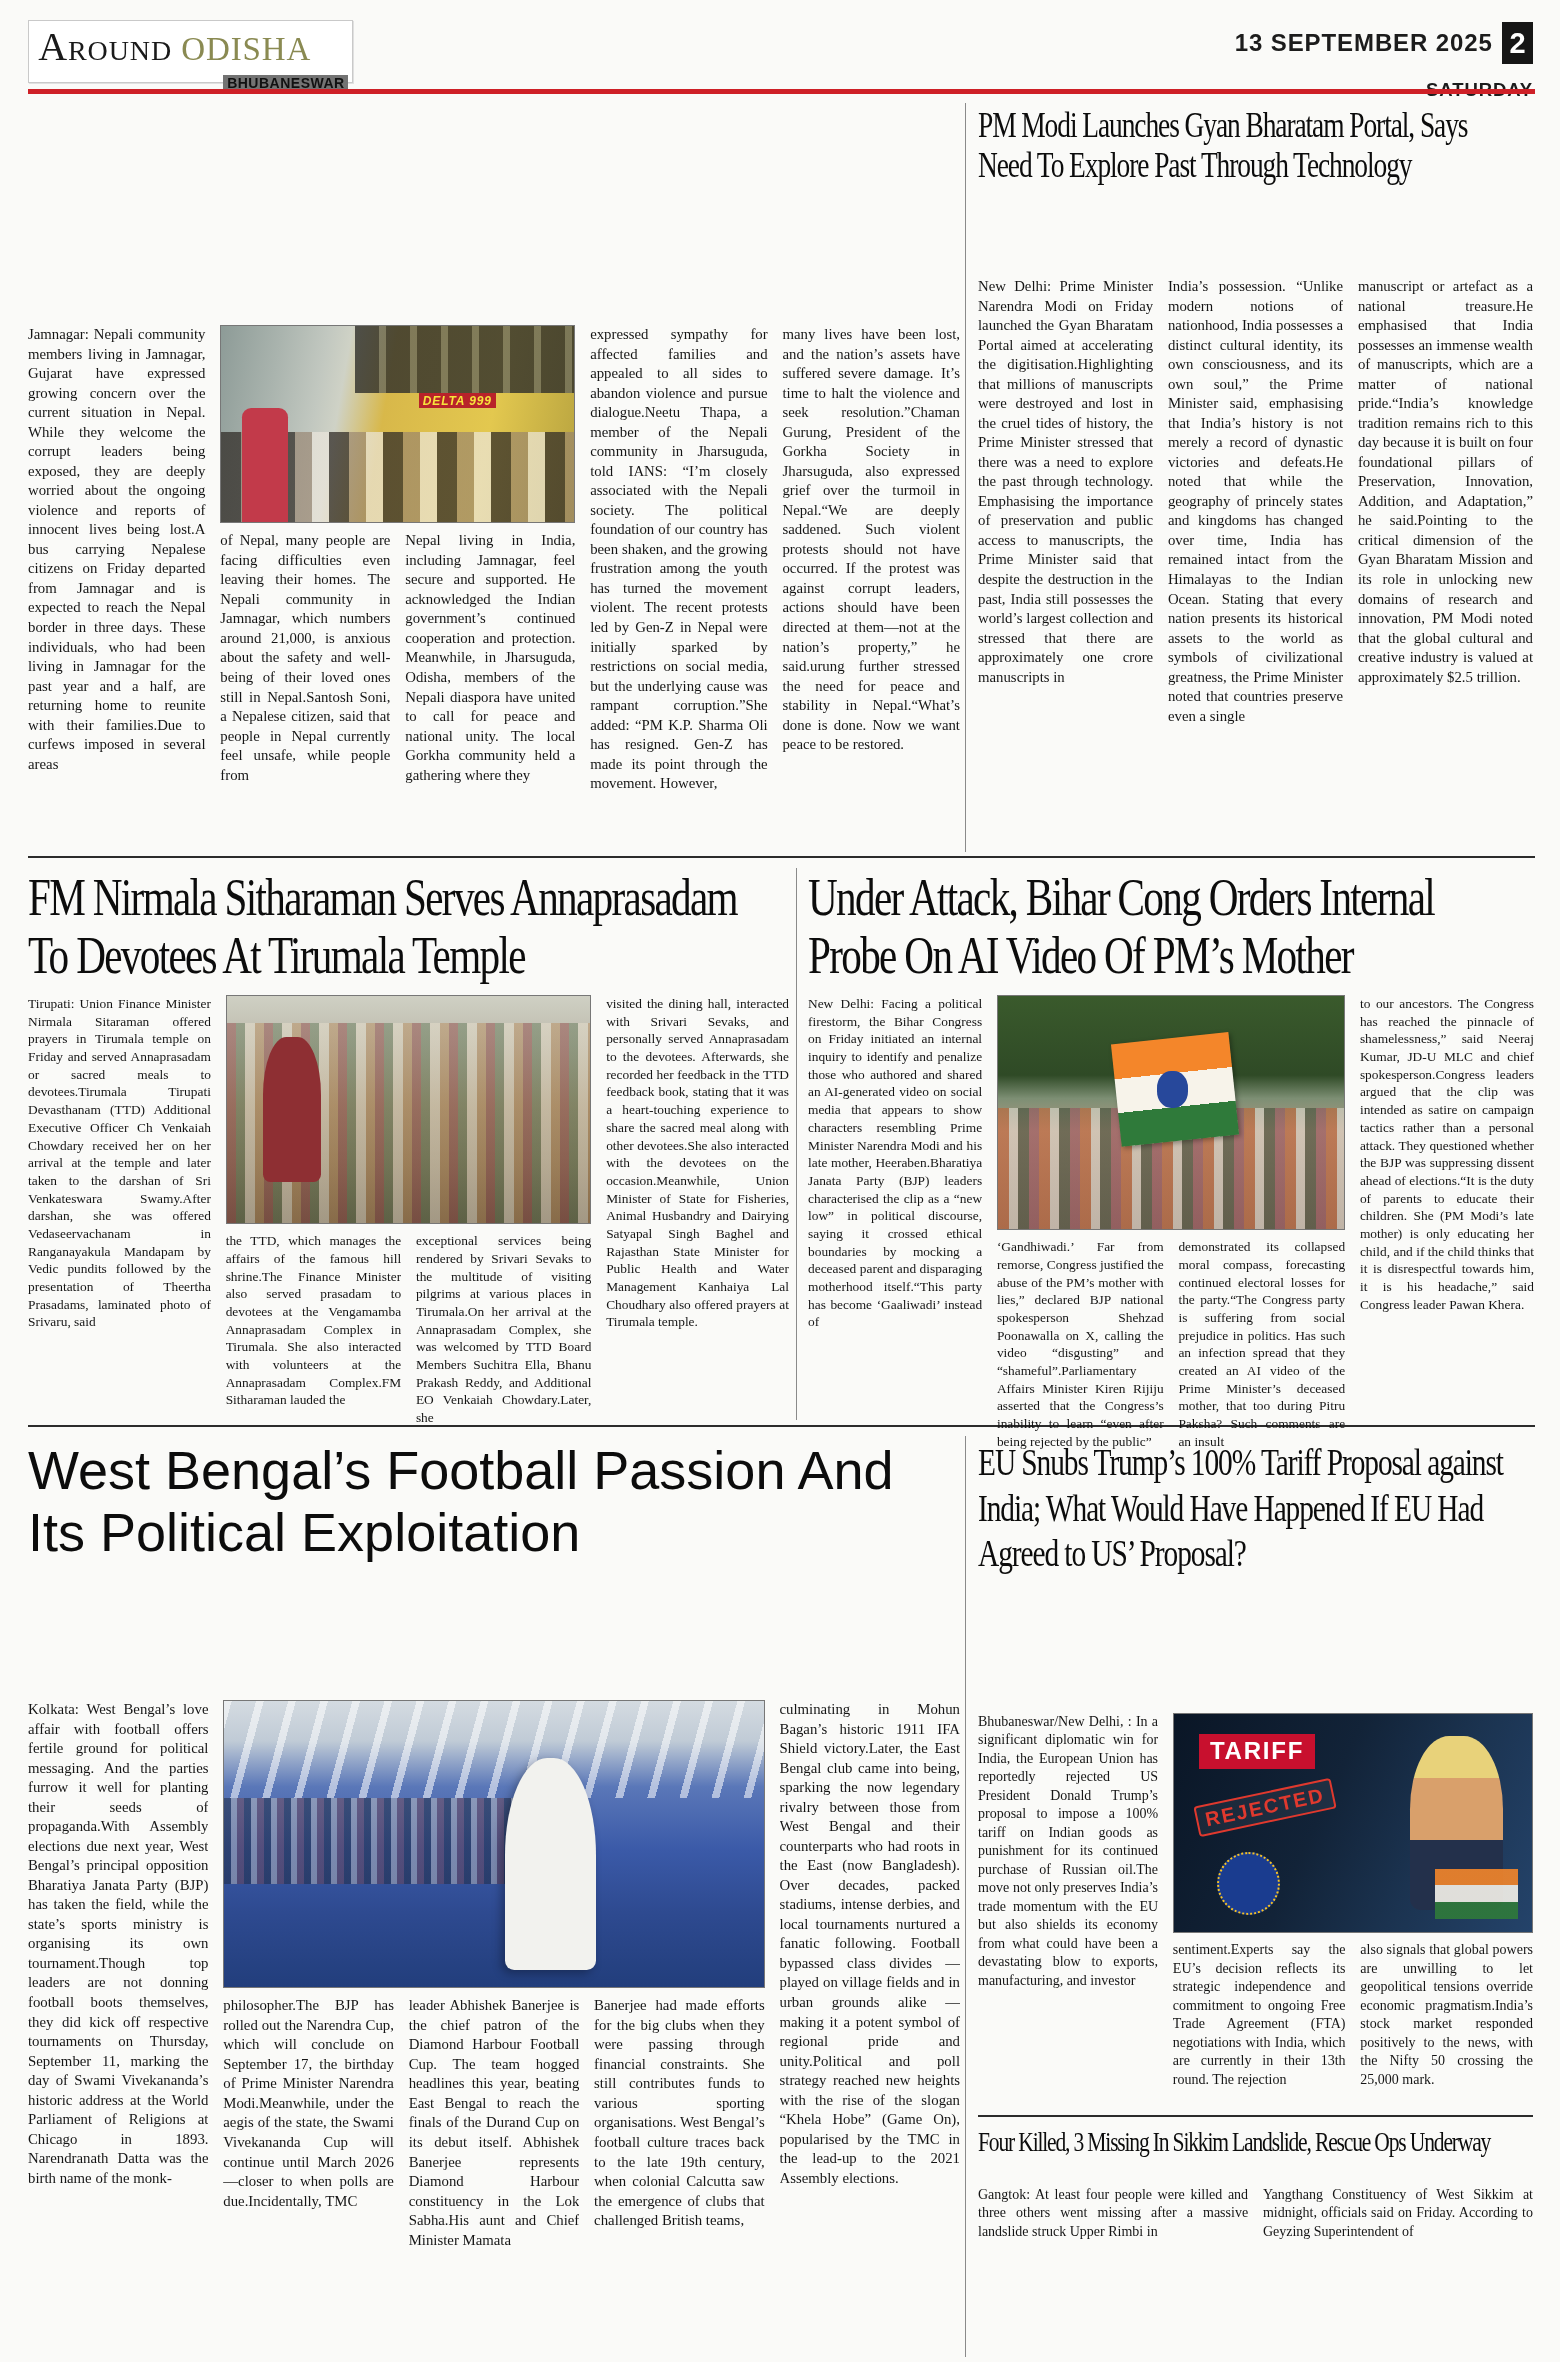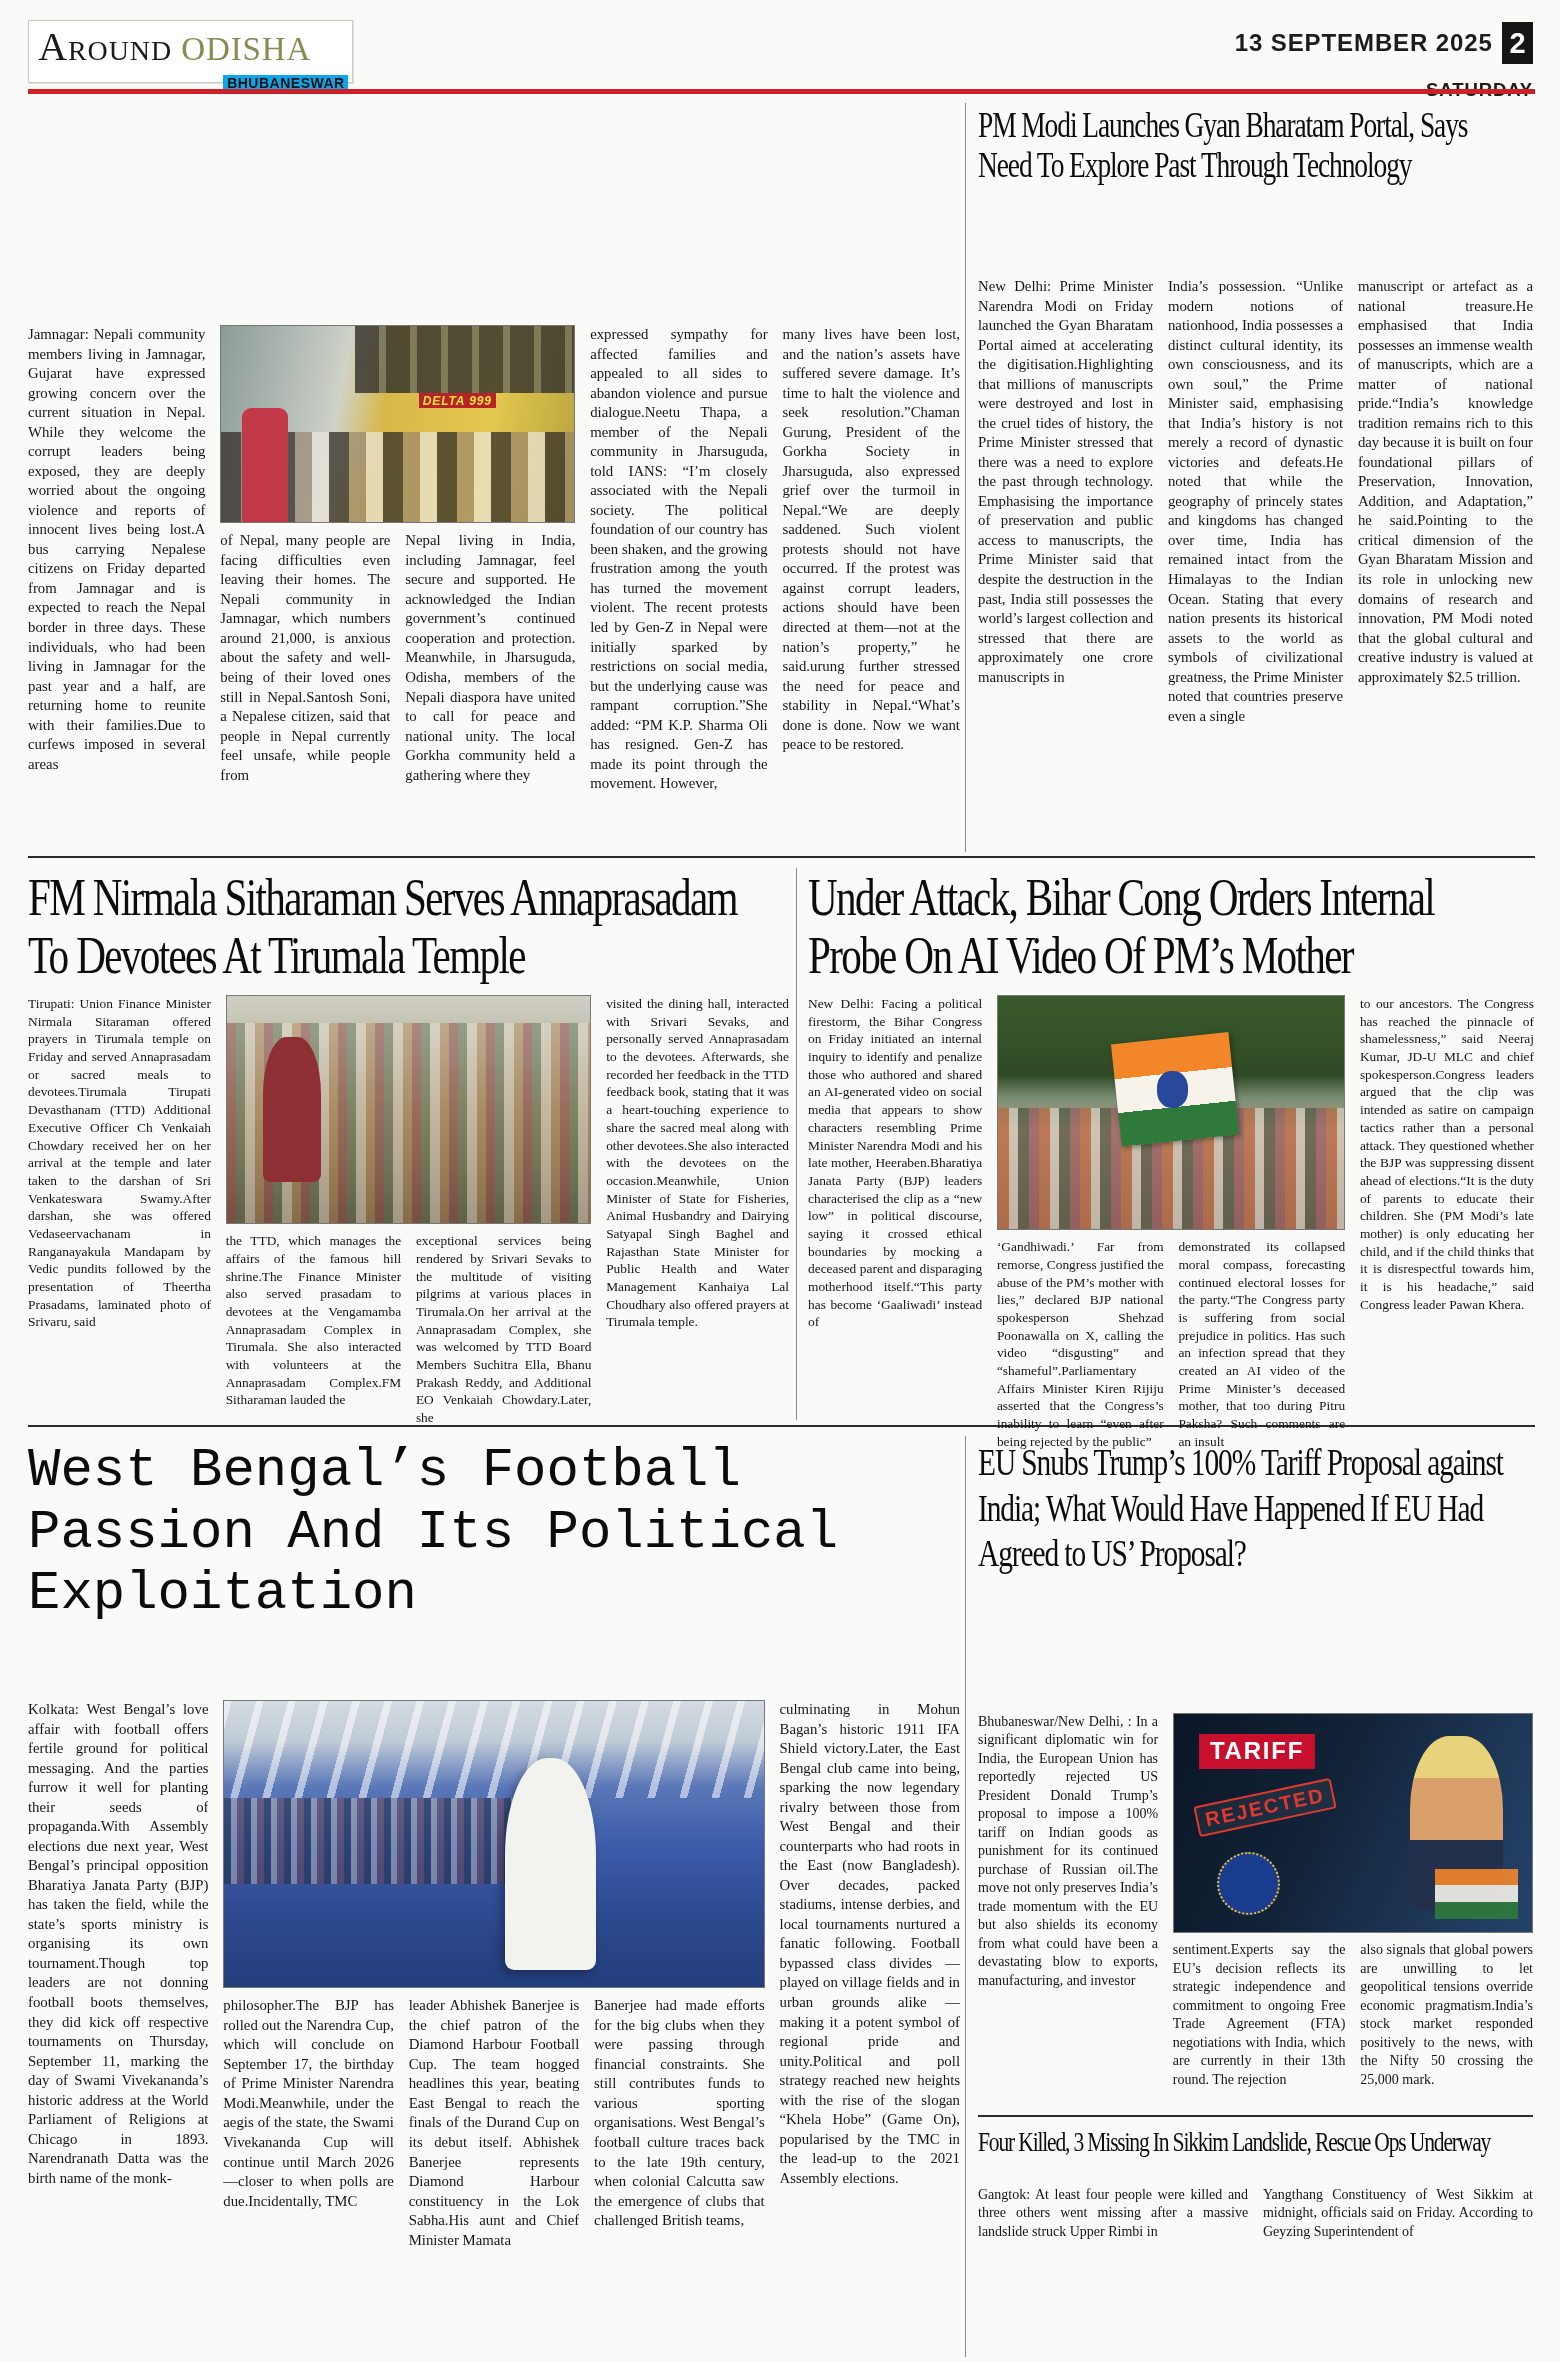--- a/index.html
+++ b/index.html
@@ -4,41 +4,41 @@
 <style>
   html,body{margin:0;padding:0;background:#e8e8e6;}
   .page{position:relative;width:1561px;height:2363px;background:#fafaf8;margin:0 auto;overflow:hidden;
         font-family:"Liberation Serif",serif;color:#151515;}
   
   .logo-box{position:absolute;left:28px;top:20px;width:323px;height:61px;background:#fff;
             border:0.9px solid #c9c9c9;box-shadow:0.9px 0.9px 0 #ddd;}
   .logo-text{position:absolute;left:9.2px;top:1.8px;font-size:40px;font-variant:small-caps;letter-spacing:0.9px;white-space:nowrap;}
   .logo-around{color:#1a1a1a;}
   .logo-odisha{color:#8a8a52;margin-left:9.2px;}
-  .logo-city{position:absolute;right:3.7px;bottom:-9.2px;background:#0ea5e9;padding:0 3.7px;
+  .logo-city{position:absolute;right:3.7px;bottom:-9.2px;background:#737373;padding:0 3.7px;
              font-family:"Liberation Sans",sans-serif;font-weight:bold;font-size:14px;letter-spacing:0.5px;color:#111;}
   .date-block{position:absolute;right:28px;top:22px;text-align:right;font-family:"Liberation Sans",sans-serif;}
   .date-line{display:flex;align-items:center;justify-content:flex-end;gap:9.2px;}
   .date-text{font-weight:bold;font-size:24px;letter-spacing:0.9px;color:#1c1c1c;}
   .page-num{display:inline-block;min-width:31px;height:42px;background:#161616;color:#fff;
             font-weight:bold;font-size:29px;line-height:42px;text-align:center;}
   .day-text{font-weight:bold;font-size:18.5px;letter-spacing:0.9px;color:#1c1c1c;margin-top:15px;}
   .red-rule{position:absolute;left:28px;width:1507px;top:89px;height:4.6px;background:#ce2027;}
   
   .vrule{position:absolute;width:0.9px;background:#8a8a8a;}
   .hrule{position:absolute;height:1.8px;background:#2c2c2c;}
   
   .headline{position:absolute;color:#0c0c0c;font-family:"Liberation Serif",serif;}
   .cond{display:block;transform:scale(.98,1.26);transform-origin:left top;}
   .hl-nepal{left:28px;top:103px;width:932px;font-size:48px;line-height:1.08;letter-spacing:-2.3px;}
   .hl-gyan{left:978px;top:105px;width:554px;font-size:28px;line-height:1.16;letter-spacing:-1.1px;}
   .hl-tirumala{left:28px;top:868px;width:729px;font-size:42px;line-height:1.1;letter-spacing:-1.7px;}
   .hl-bihar{left:808px;top:868px;width:726px;font-size:42px;line-height:1.1;letter-spacing:-1.7px;}
   .hl-football{left:28px;top:1440px;width:932px;font-size:54px;line-height:1.14;letter-spacing:0;
-               font-family:Liberation Mono, monospace;}
+               font-family:Liberation Sans, sans-serif;}
   .hl-tariff{left:978px;top:1440px;width:554px;font-size:30px;line-height:1.2;letter-spacing:-1.1px;}
   .hl-sikkim{left:978px;top:2126px;width:557px;font-size:22px;letter-spacing:-1.2px;white-space:nowrap;}
   
   .body{position:absolute;display:flex;gap:14.8px;}
   .col{flex:1;text-align:justify;overflow:hidden;line-height:1.32;}
   .mid{display:flex;flex-direction:column;}
   .mid2{flex:2;} .mid3{flex:3;}
   .midcols{display:flex;gap:14.8px;flex:1;margin-top:8.3px;}
   .b-nepal{left:28px;top:325px;width:932px;height:528px;font-size:14.8px;}
   .b-gyan{left:978px;top:277px;width:555px;height:574px;font-size:14.8px;}

